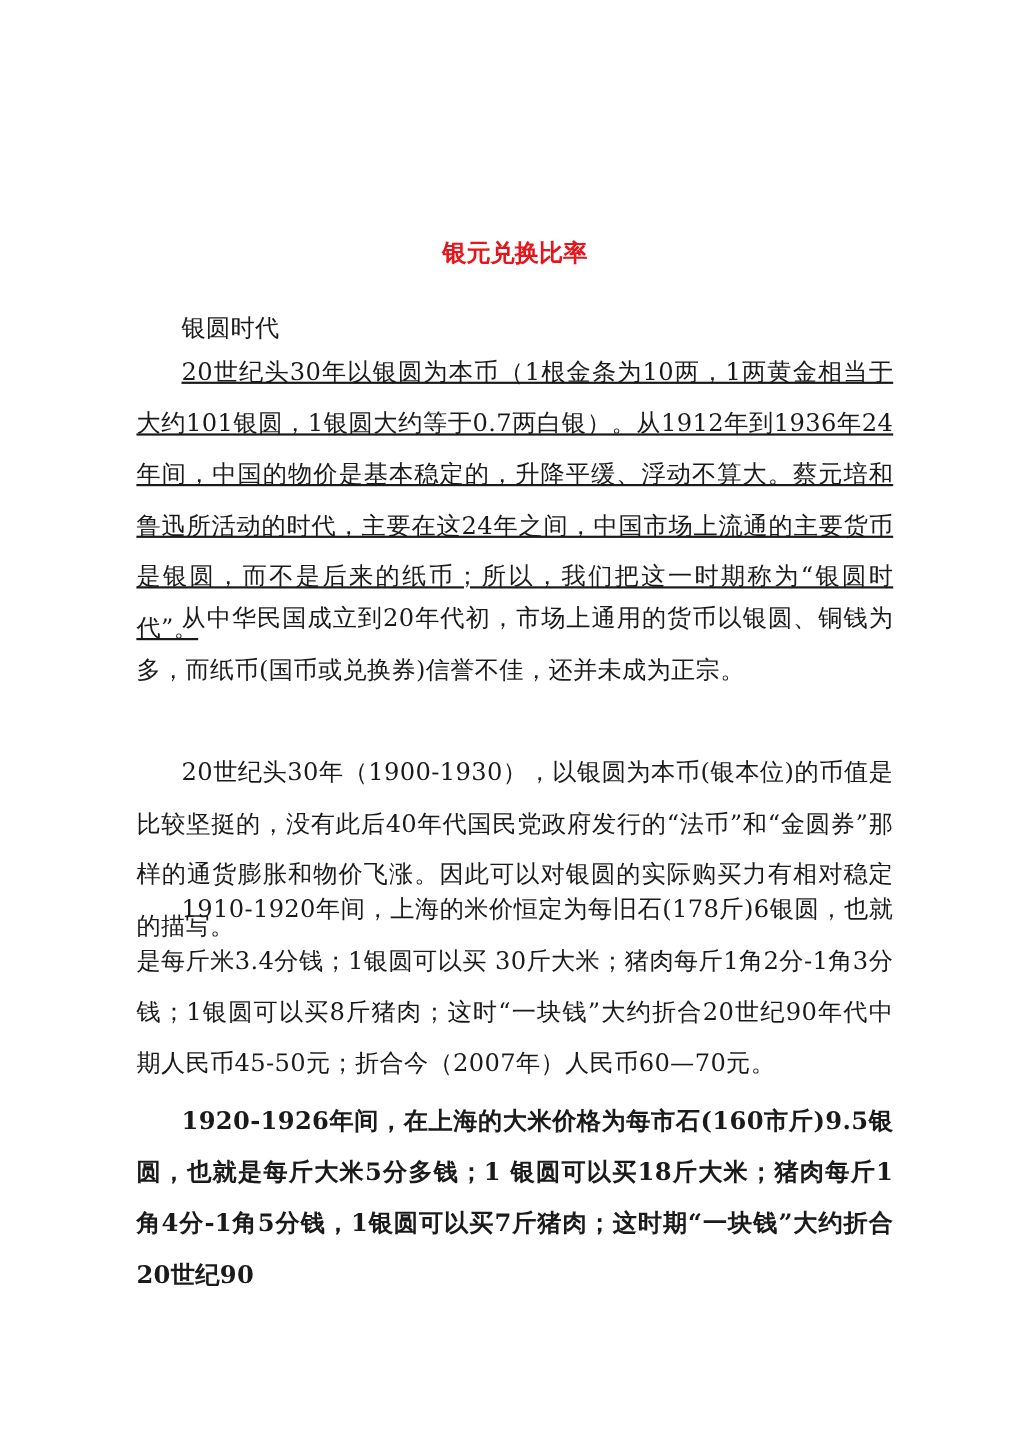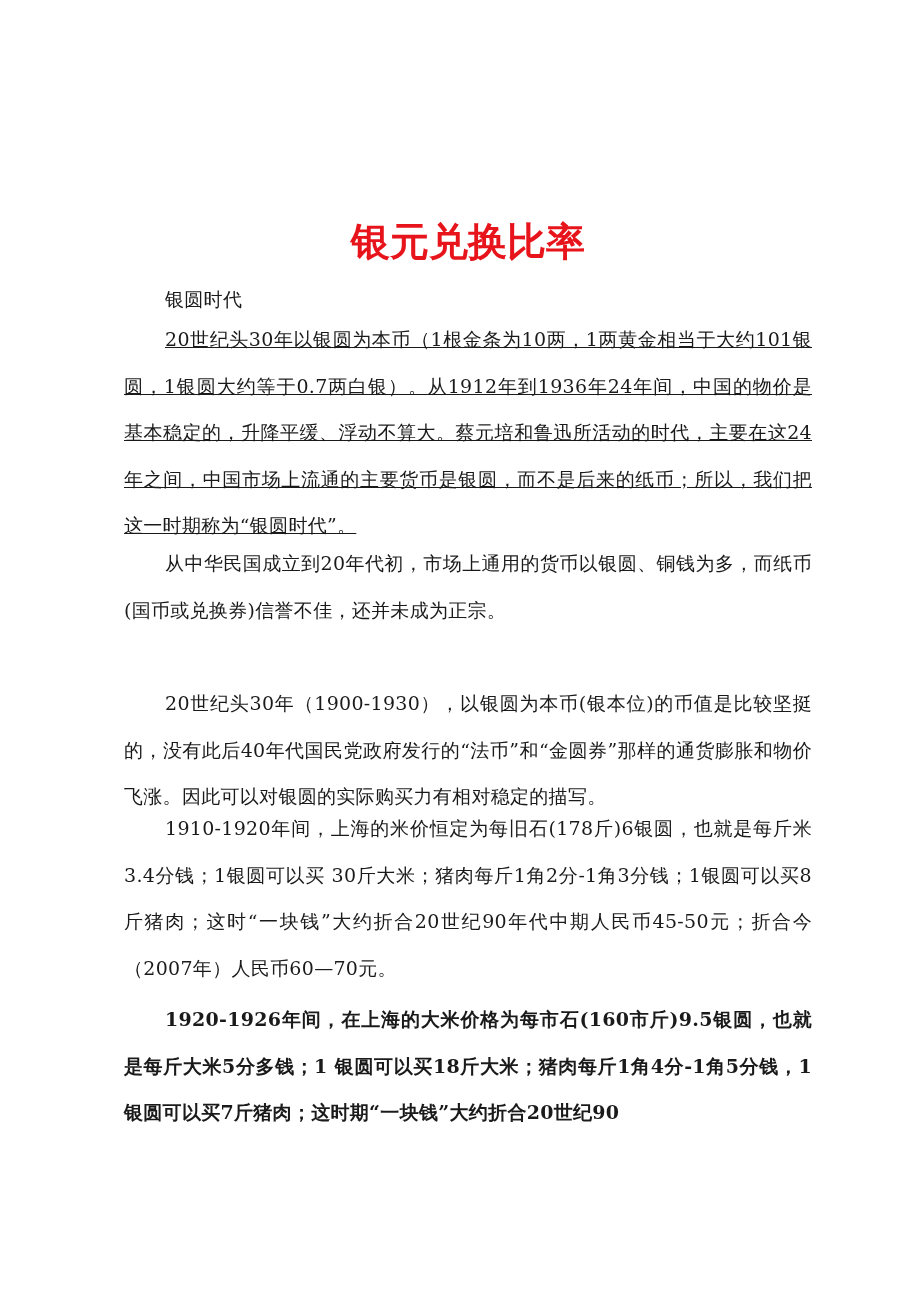--- a/index.html
+++ b/index.html
@@ -1,22 +1,22 @@
 <!DOCTYPE html>
 <html><head>
   <meta charset="utf-8">
   <style>
     html, body { margin: 0; padding: 0; background: #ffffff; }
     body { width: 920px; height: 1302px; position: relative; overflow: hidden;
       font-family: "DejaVu Serif", "Liberation Serif", serif; color: #1a1a1a; }
     .page { position: absolute; left: 124px; top: 0; width: 688px; }
     .title { position: absolute; top: 196px; left: 0; width: 100%; text-align: center;
-      color: #e8141b; font-size: 39px; font-weight: bold; letter-spacing: 0px; line-height: 40px;
+      color: #e8141b; font-size: 22px; font-weight: bold; letter-spacing: 0px; line-height: 40px;
       font-family: "DejaVu Sans", "Liberation Sans", sans-serif; }
-    .para { position: absolute; left: 0; width: 688px; font-size: 19px; line-height: 46.5px;
+    .para { position: absolute; left: 0; width: 688px; font-size: 22px; line-height: 46.5px;
       text-indent: 41px; text-align: justify; margin: 0; letter-spacing: 0.3px; }
     .p0 { top: 276px; }
     .p1 { top: 316px; text-decoration: underline; }
     .p2 { top: 540px; }
     .p3 { top: 680px; }
     .p4 { top: 805px; }
     .p5 { top: 996px; font-weight: bold; }
   </style>
 </head>
 <body>

